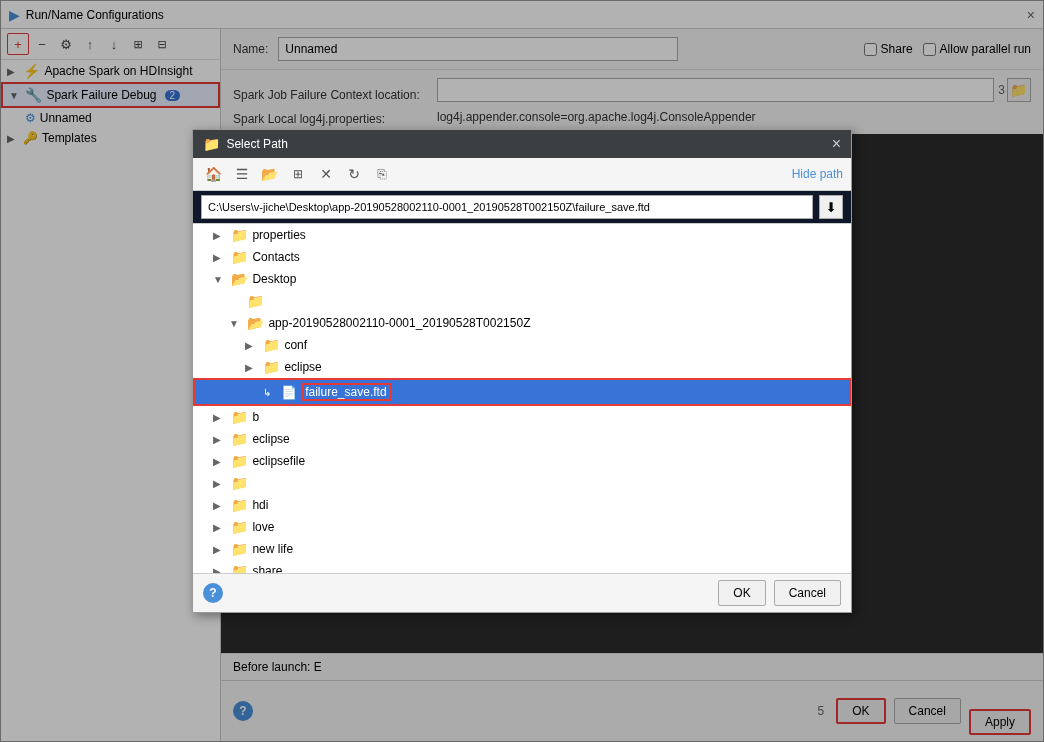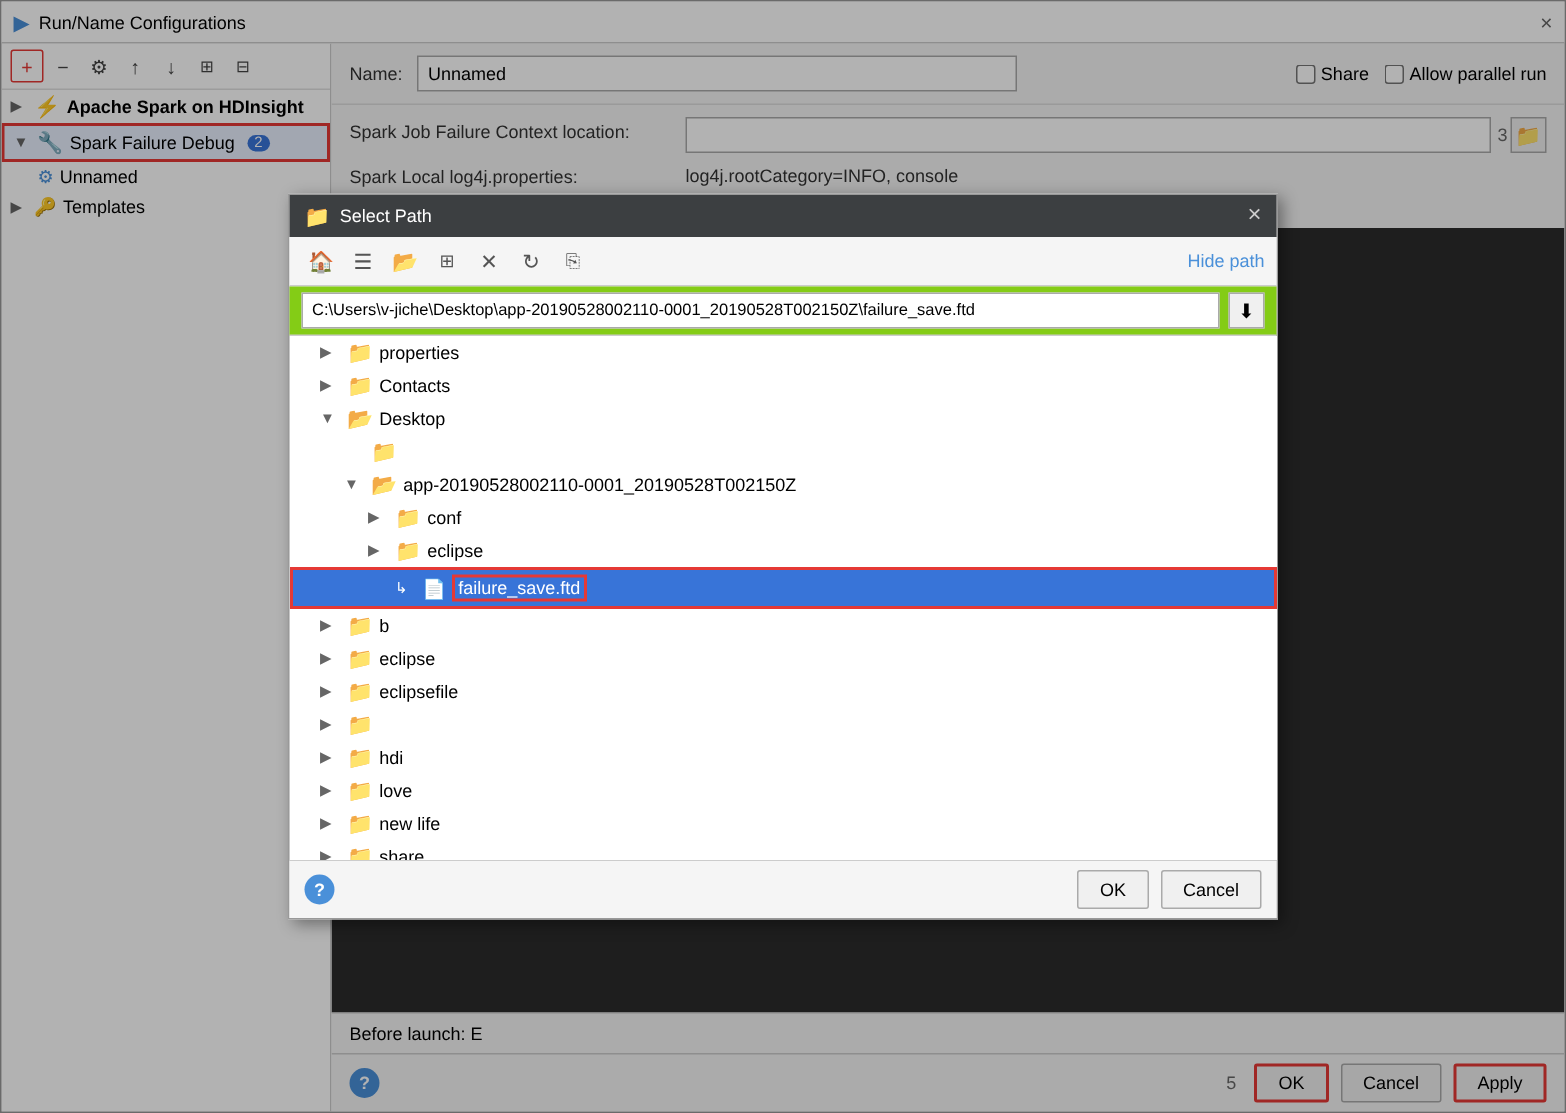--- a/index.html
+++ b/index.html
@@ -168,22 +168,22 @@
     .config-fields {
       padding: 8px 12px;
       display: flex;
       flex-direction: column;
       gap: 6px;
       background: #f5f5f5;
     }
 
     .field-row {
       display: flex;
-      align-items: flex-start;
-      gap: 24px;
+      align-items: flex-end;
+      gap: 4px;
     }
 
     .field-label {
       font-size: 12px;
       color: #333;
       min-width: 200px;
       padding-top: 3px;
     }
 
     .field-value {
@@ -278,20 +278,21 @@
       background: #f0f0f0;
       cursor: pointer;
       font-size: 12px;
       border-radius: 2px;
     }
     .btn.ok-btn {
       border: 2px solid #e53935;
     }
     .btn.apply-btn {
       border: 2px solid #e53935;
+      margin-top: 22px;
     }
 
     
     .modal-overlay {
       position: absolute;
       top: 0; left: 0; right: 0; bottom: 0;
       background: rgba(0,0,0,0.3);
       z-index: 100;
       display: flex;
       align-items: center;
@@ -355,21 +356,21 @@
       justify-content: center;
       font-size: 14px;
       color: #555;
     }
 
     .modal-path-bar {
       display: flex;
       align-items: center;
       padding: 4px 8px;
       border-bottom: 1px solid #ccc;
-      background: #84cc16;
+      background: #0f172a;
       gap: 6px;
     }
 
     .modal-path-input {
       flex: 1;
       height: 24px;
       border: 1px solid #aaa;
       padding: 2px 6px;
       font-size: 11px;
       background: white;
@@ -480,21 +481,21 @@
         <button class="sidebar-btn">↓</button>
         <button class="sidebar-btn" style="font-size:11px;">⊞</button>
         <button class="sidebar-btn" style="font-size:11px;">⊟</button>
       </div>
 
       <div class="tree-group">
 
         <div class="tree-item" style="padding-left:6px;">
           <span class="tree-arrow">▶</span>
           <span class="tree-icon" style="color:#e6a020;">⚡</span>
-          <span style="font-size:12px;font-weight:bold;">Apache Spark on HDInsight</span>
+          <span style="font-size:12px;">Apache Spark on HDInsight</span>
         </div>
 
         <div class="tree-item" style="padding-left:6px; border: 2px solid #e53935; background:#e8f0fe;">
           <span class="tree-arrow">▼</span>
           <span class="tree-icon" style="color:#e64000;">🔧</span>
           <span style="font-size:12px;">Spark Failure Debug</span>
           <span class="badge">2</span>
         </div>
 
         <div class="tree-item tree-child">
@@ -534,21 +535,20 @@
             <input class="field-input" value="" style="">
             <div style="display:flex;align-items:center;gap:2px;">
               <span style="font-size:12px;color:#666;">3</span>
               <button class="browse-btn">📁</button>
             </div>
           </div>
         </div>
         <div class="field-row">
           <span class="field-label">Spark Local log4j.properties:</span>
           <div class="field-value">
-            <div>log4j.rootCategory=INFO, console</div>
             <div>log4j.appender.console=org.apache.log4j.ConsoleAppender</div>
           </div>
         </div>
       </div>
 
       <div class="code-area">
         <div style="color:#cc7832;">c(l): sr</div>
         <div>ell, the</div>
         <div>ll, so t</div>
         <div>s.</div>

